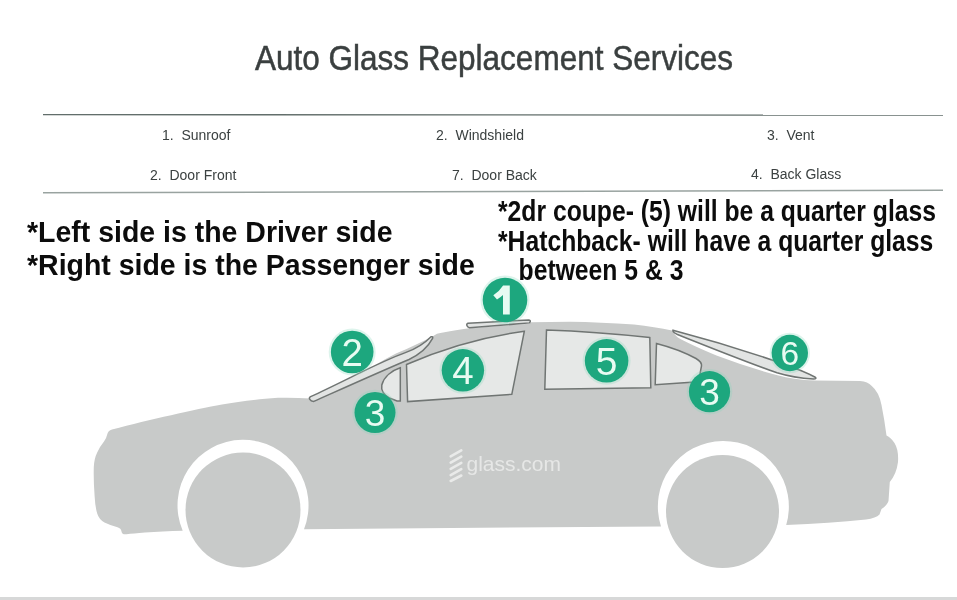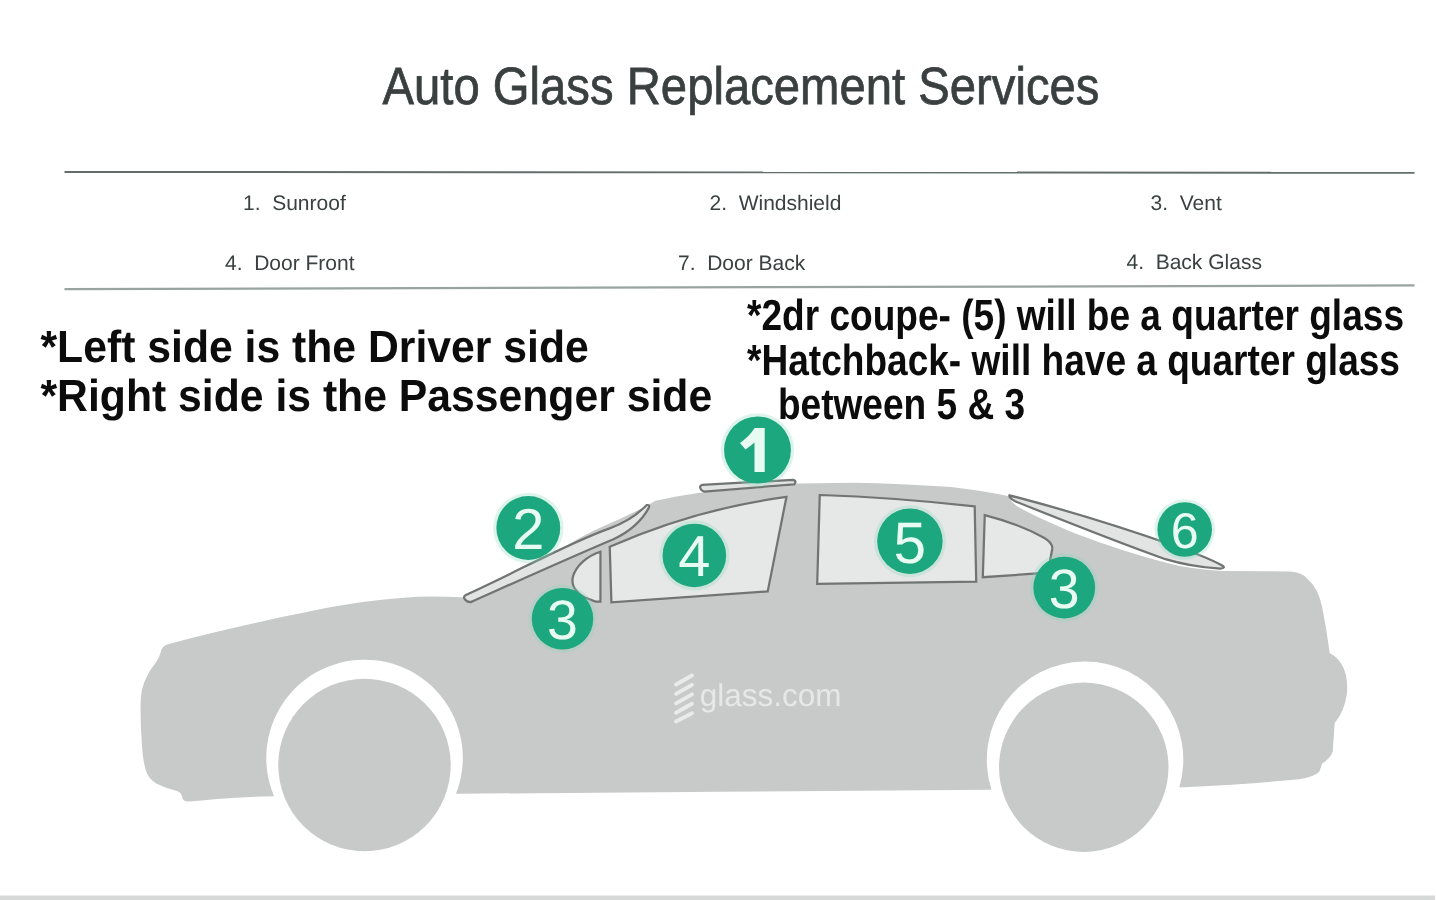--- a/index.html
+++ b/index.html
@@ -8,23 +8,23 @@
 .leg{position:absolute;font-size:14px;color:#3b4141;white-space:pre;line-height:1}
 .ann{position:absolute;font-weight:bold;color:#0c0c0c;white-space:pre;transform-origin:0 0}
 #annL{left:27px;top:214.5px;font-size:30px;line-height:33.5px;transform:scaleX(0.949)}
 #annR{left:498px;top:197px;font-size:29px;line-height:29.5px;transform:scaleX(0.852)}
 svg{position:absolute;left:0;top:0}
 </style>
 </head>
 <body>
 <div class="title">Auto Glass Replacement Services</div>
 <div class="leg" style="left:162px;top:128px">1.  Sunroof</div>
-<div class="leg" style="left:473px;top:127.5px">2.  Windshield</div>
+<div class="leg" style="left:436px;top:127.5px">2.  Windshield</div>
 <div class="leg" style="left:767px;top:127.5px">3.  Vent</div>
-<div class="leg" style="left:150px;top:167.5px">4.  Door Front</div>
+<div class="leg" style="left:150px;top:167.5px">2.  Door Front</div>
 <div class="leg" style="left:452px;top:167.5px">7.  Door Back</div>
 <div class="leg" style="left:751px;top:167px">4.  Back Glass</div>
 <div class="ann" id="annL">*Left side is the Driver side
 *Right side is the Passenger side</div>
 <div class="ann" id="annR">*2dr coupe- (5) will be a quarter glass
 *Hatchback- will have a quarter glass
    between 5 &amp; 3</div>
 <svg width="957" height="600" viewBox="0 0 957 600">
 
   <line x1="43" y1="114.6" x2="943" y2="115.2" stroke="#626e6b" stroke-width="1.3"></line>

